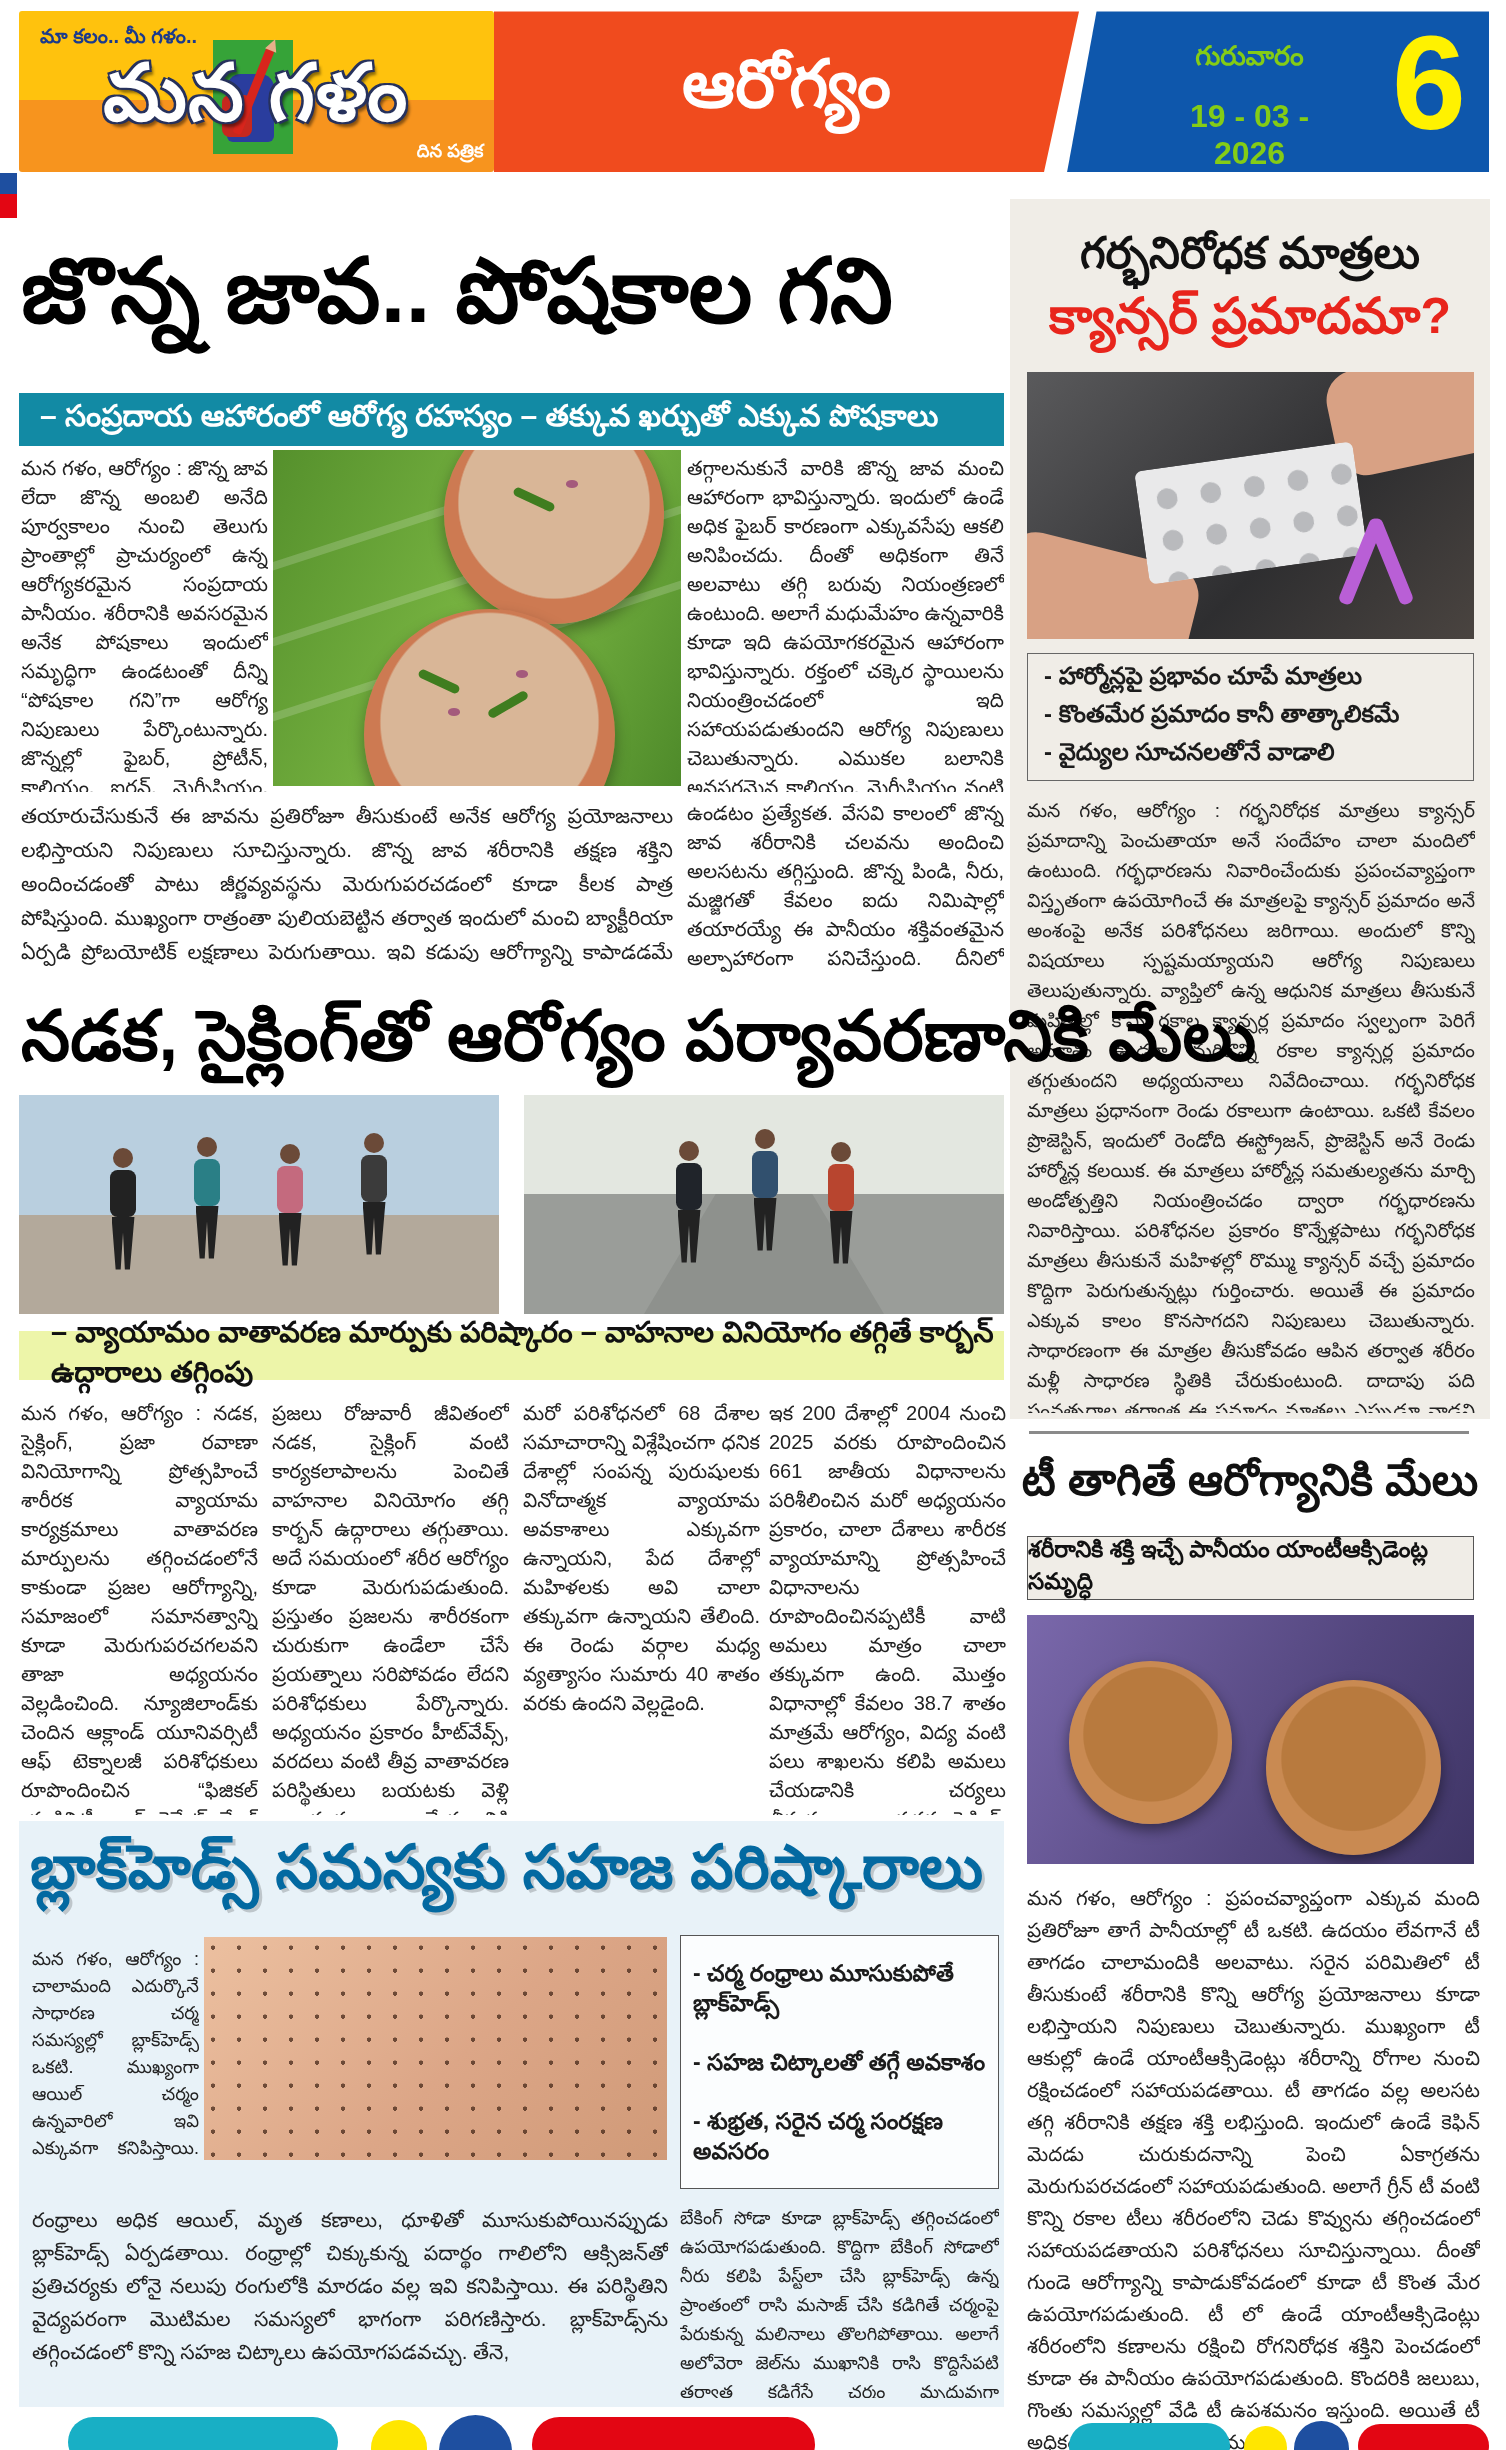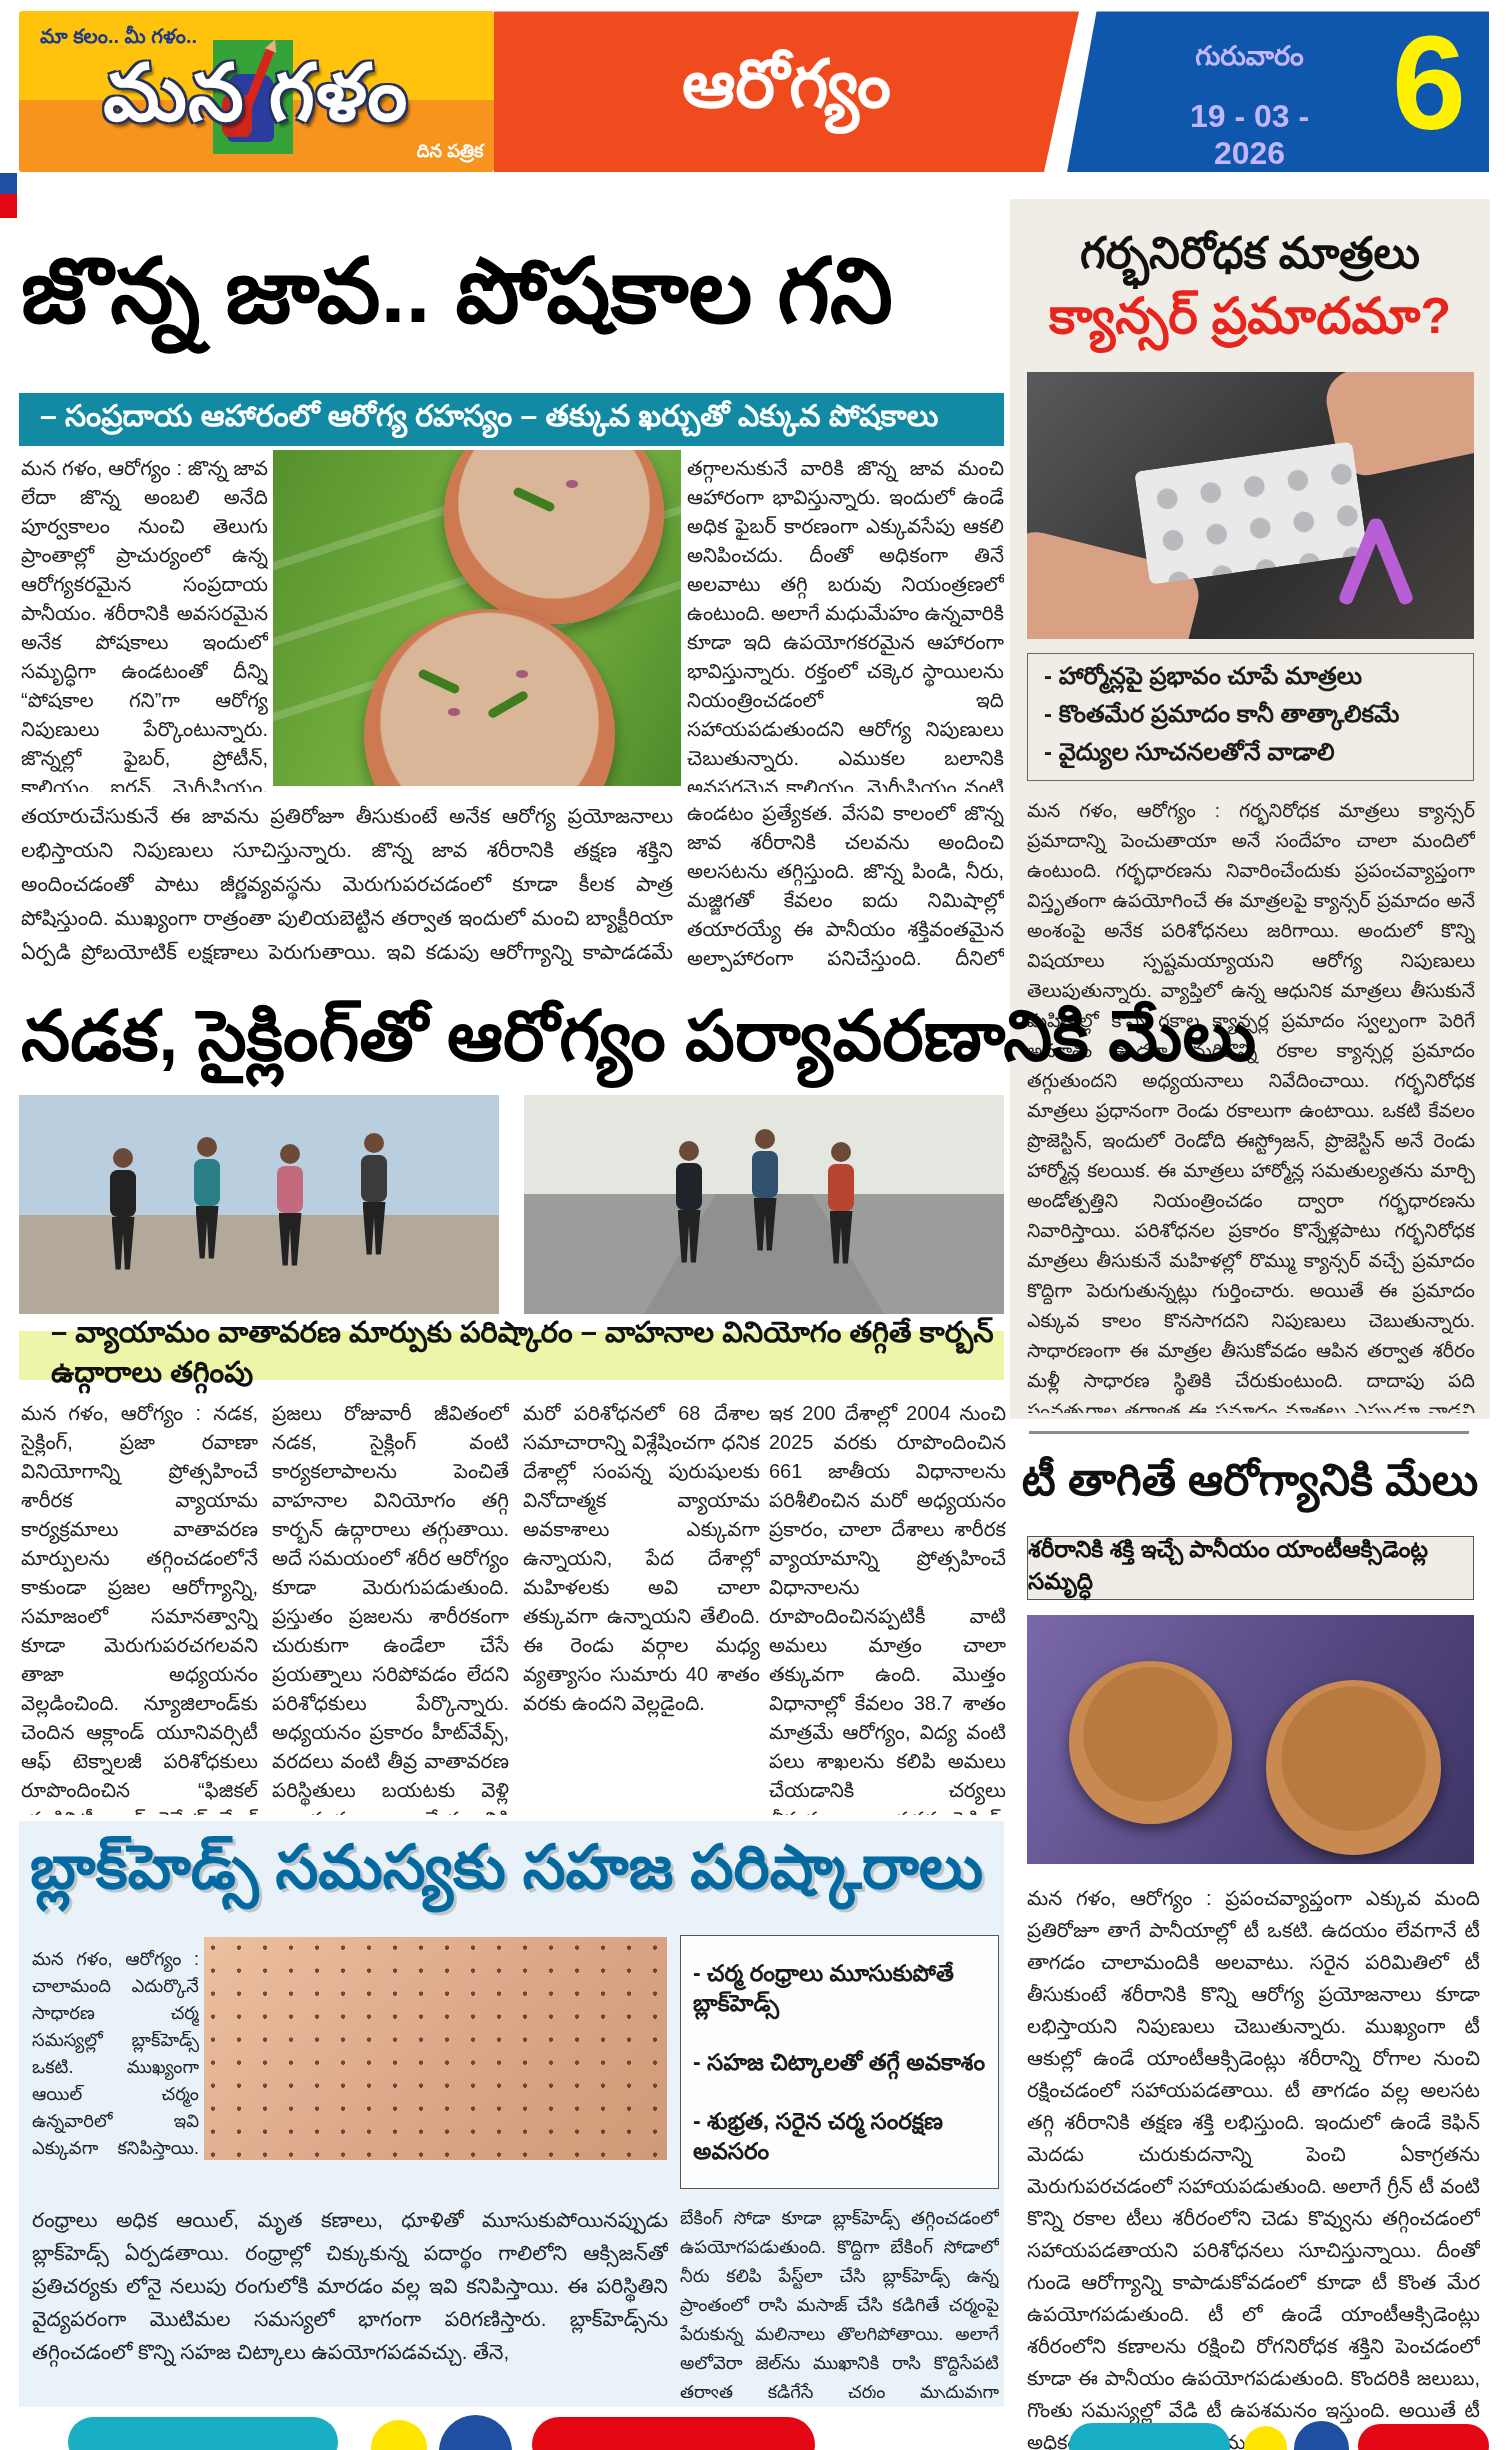--- a/index.html
+++ b/index.html
@@ -23,21 +23,21 @@
   .mh-pencil { position:absolute; left:36px; top:6px; width:9px; height:91px; background:#d8251c; transform:rotate(22deg); border-radius:3px; }
   .mh-pencil:before { content:""; position:absolute; left:-1.5px; top:-10.6px; border-left:6px solid transparent; border-right:6px solid transparent; border-bottom:12px solid #e8b08a; }
   .mh-sub { position:absolute; right:10.6px; bottom:6px; color:#ffffff; font-weight:bold; font-size:18px; }
 
   #section-banner { left:494px; top:11.4px; width:585px; height:161px; background:#F04B1E;
     clip-path:polygon(0 0, 100% 0, 94% 100%, 0 100%); display:flex; align-items:center; justify-content:center; }
   #section-banner .txt { color:#ffffff; font-size:67px; font-weight:800; }
 
   #date-banner { left:1067px; top:11.4px; width:422px; height:161px; background:#0E57AC;
     clip-path:polygon(7% 0, 100% 0, 100% 100%, 0 100%); }
-  .date-wrap { position:absolute; left:84px; top:30px; width:197px; text-align:center; color:#c4b5fd; }
+  .date-wrap { position:absolute; left:84px; top:30px; width:197px; text-align:center; color:#84cc16; }
   .date-day { font-size:27px; font-weight:bold; margin-bottom:20px; }
   .date-val { font-size:32px; font-weight:bold; }
   .page-num { position:absolute; right:23px; top:6px; color:#FFF200; font-size:133px; font-weight:bold; line-height:1; }
 
   .edge-mark-blue { left:0; top:173px; width:16.7px; height:21px; background:#1E4FA0; }
   .edge-mark-red  { left:0; top:194px; width:16.7px; height:24px; background:#E30613; }
 
   
   #a1-headline { left:21px; top:226px; width:984px; height:159px; color:#000;
     font-size:90px; font-weight:800; line-height:1.45; white-space:nowrap; }

